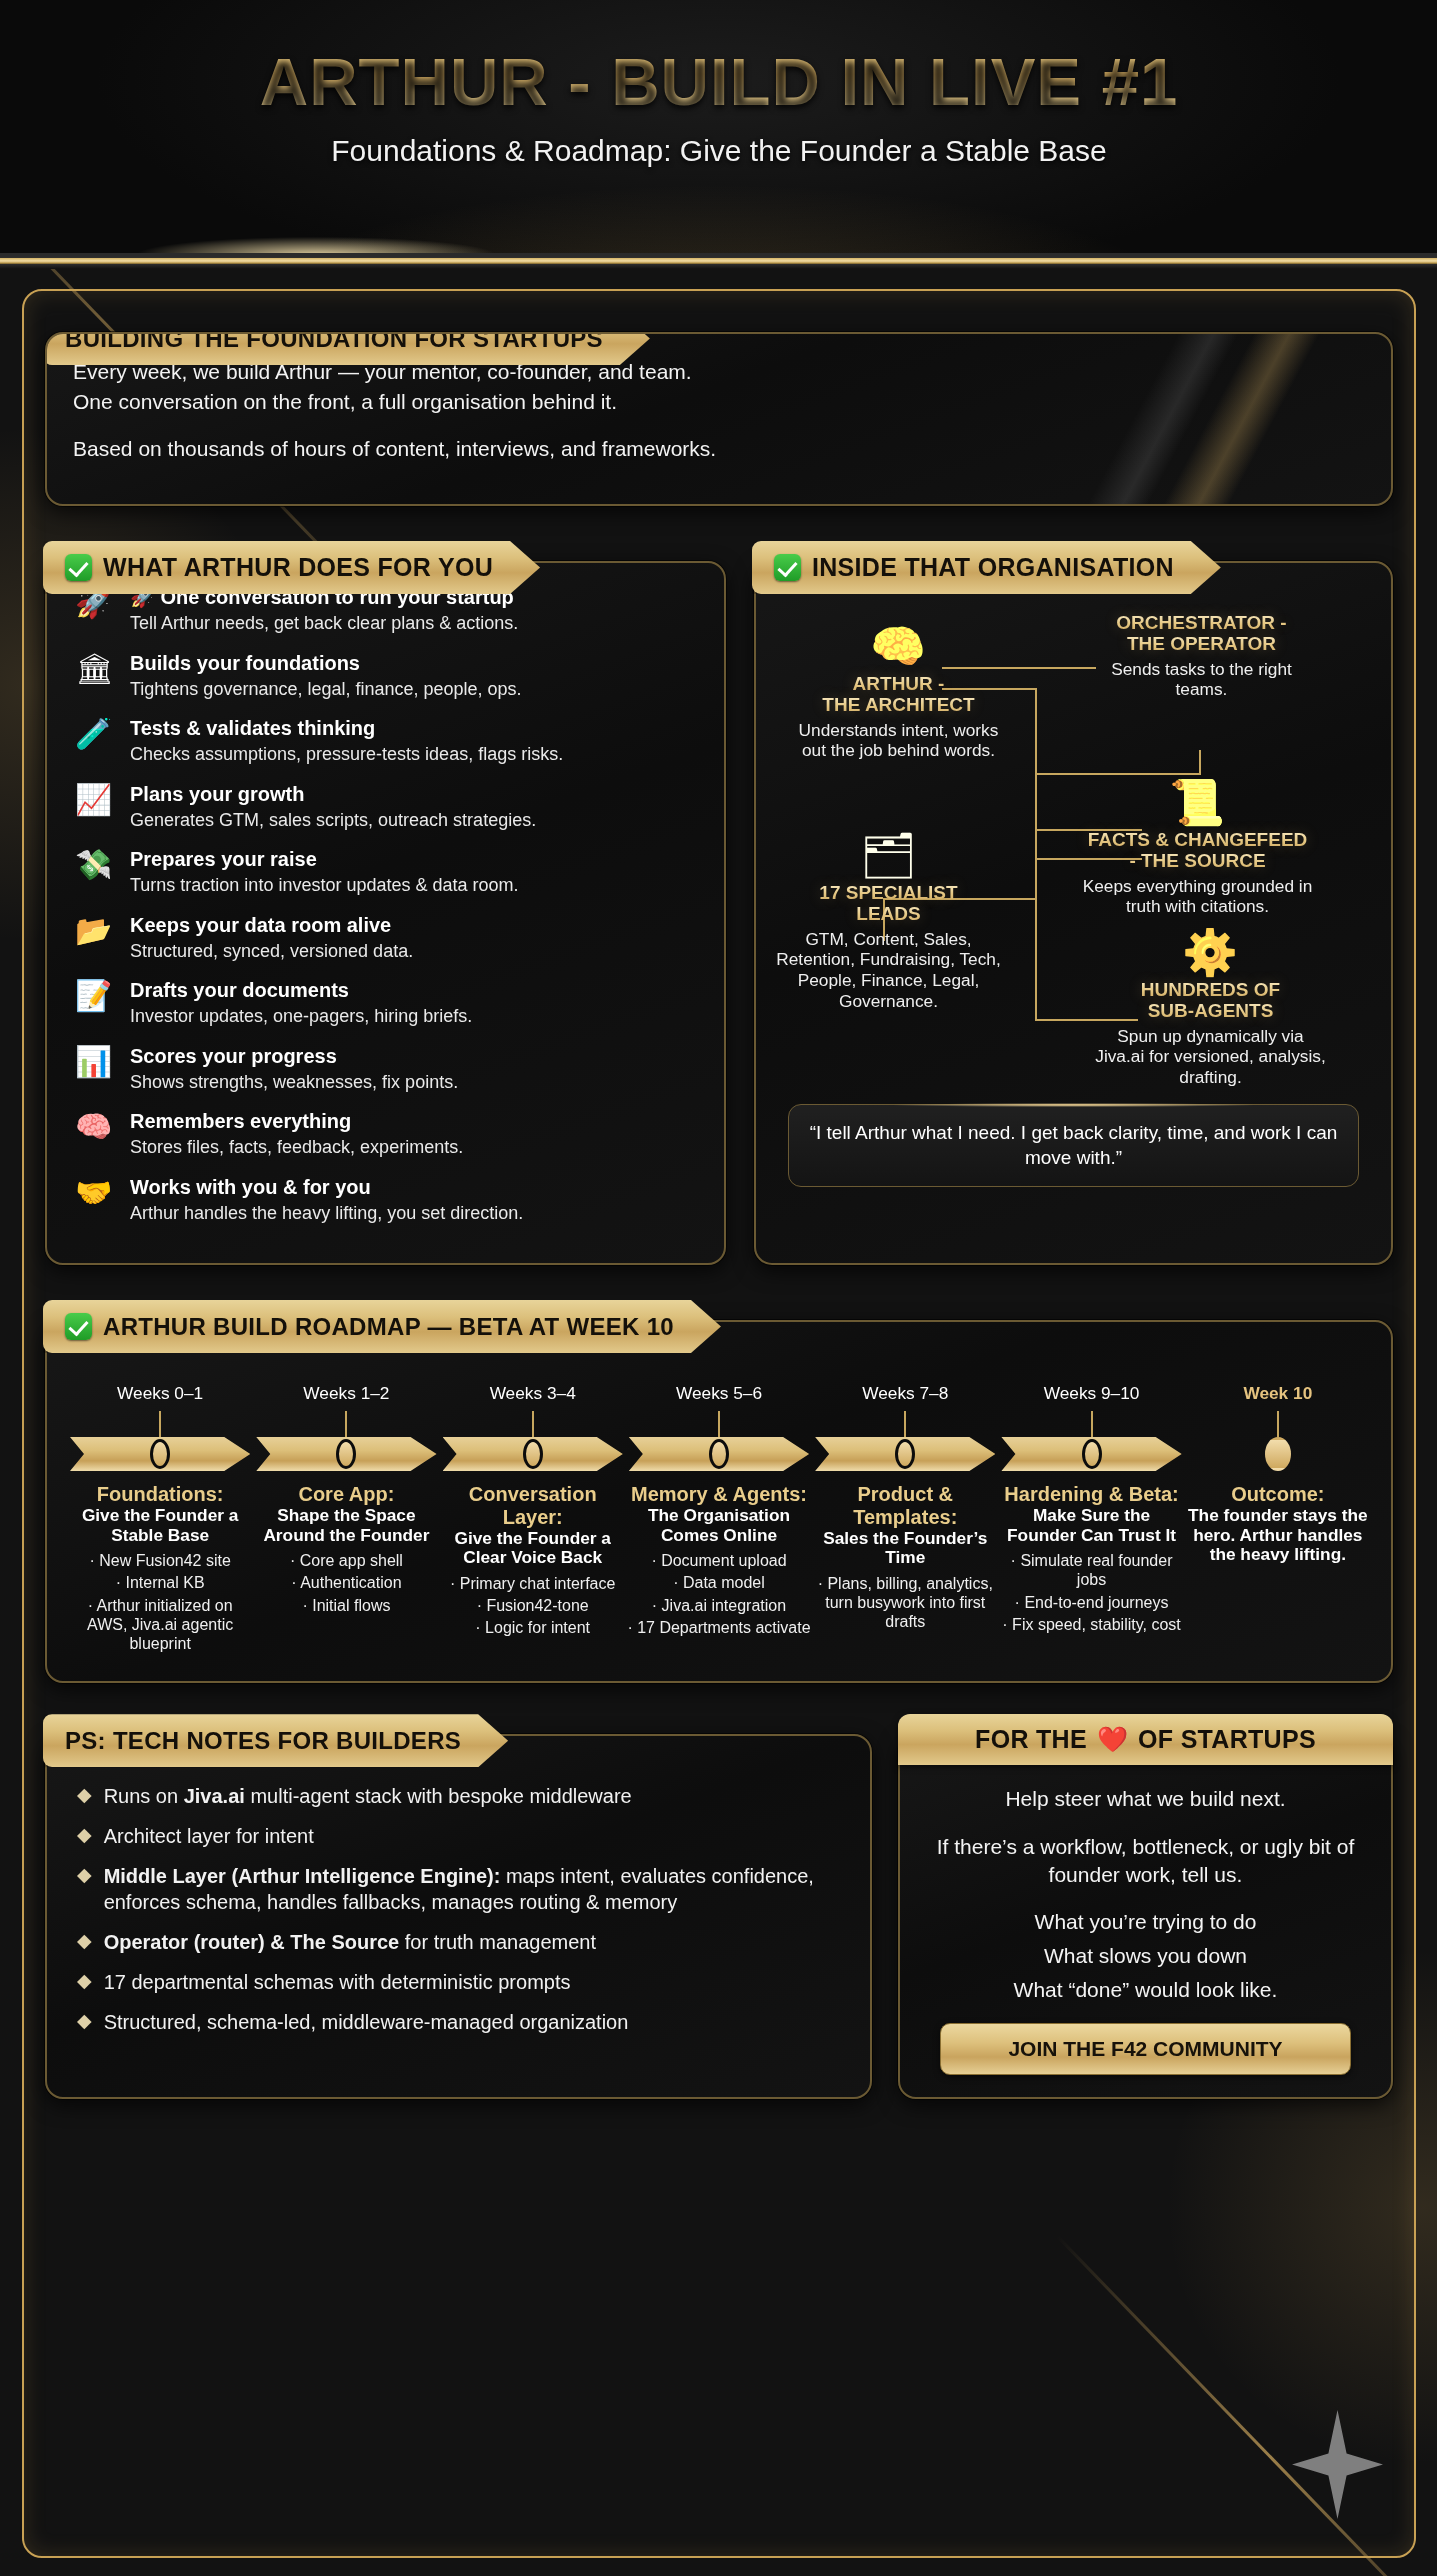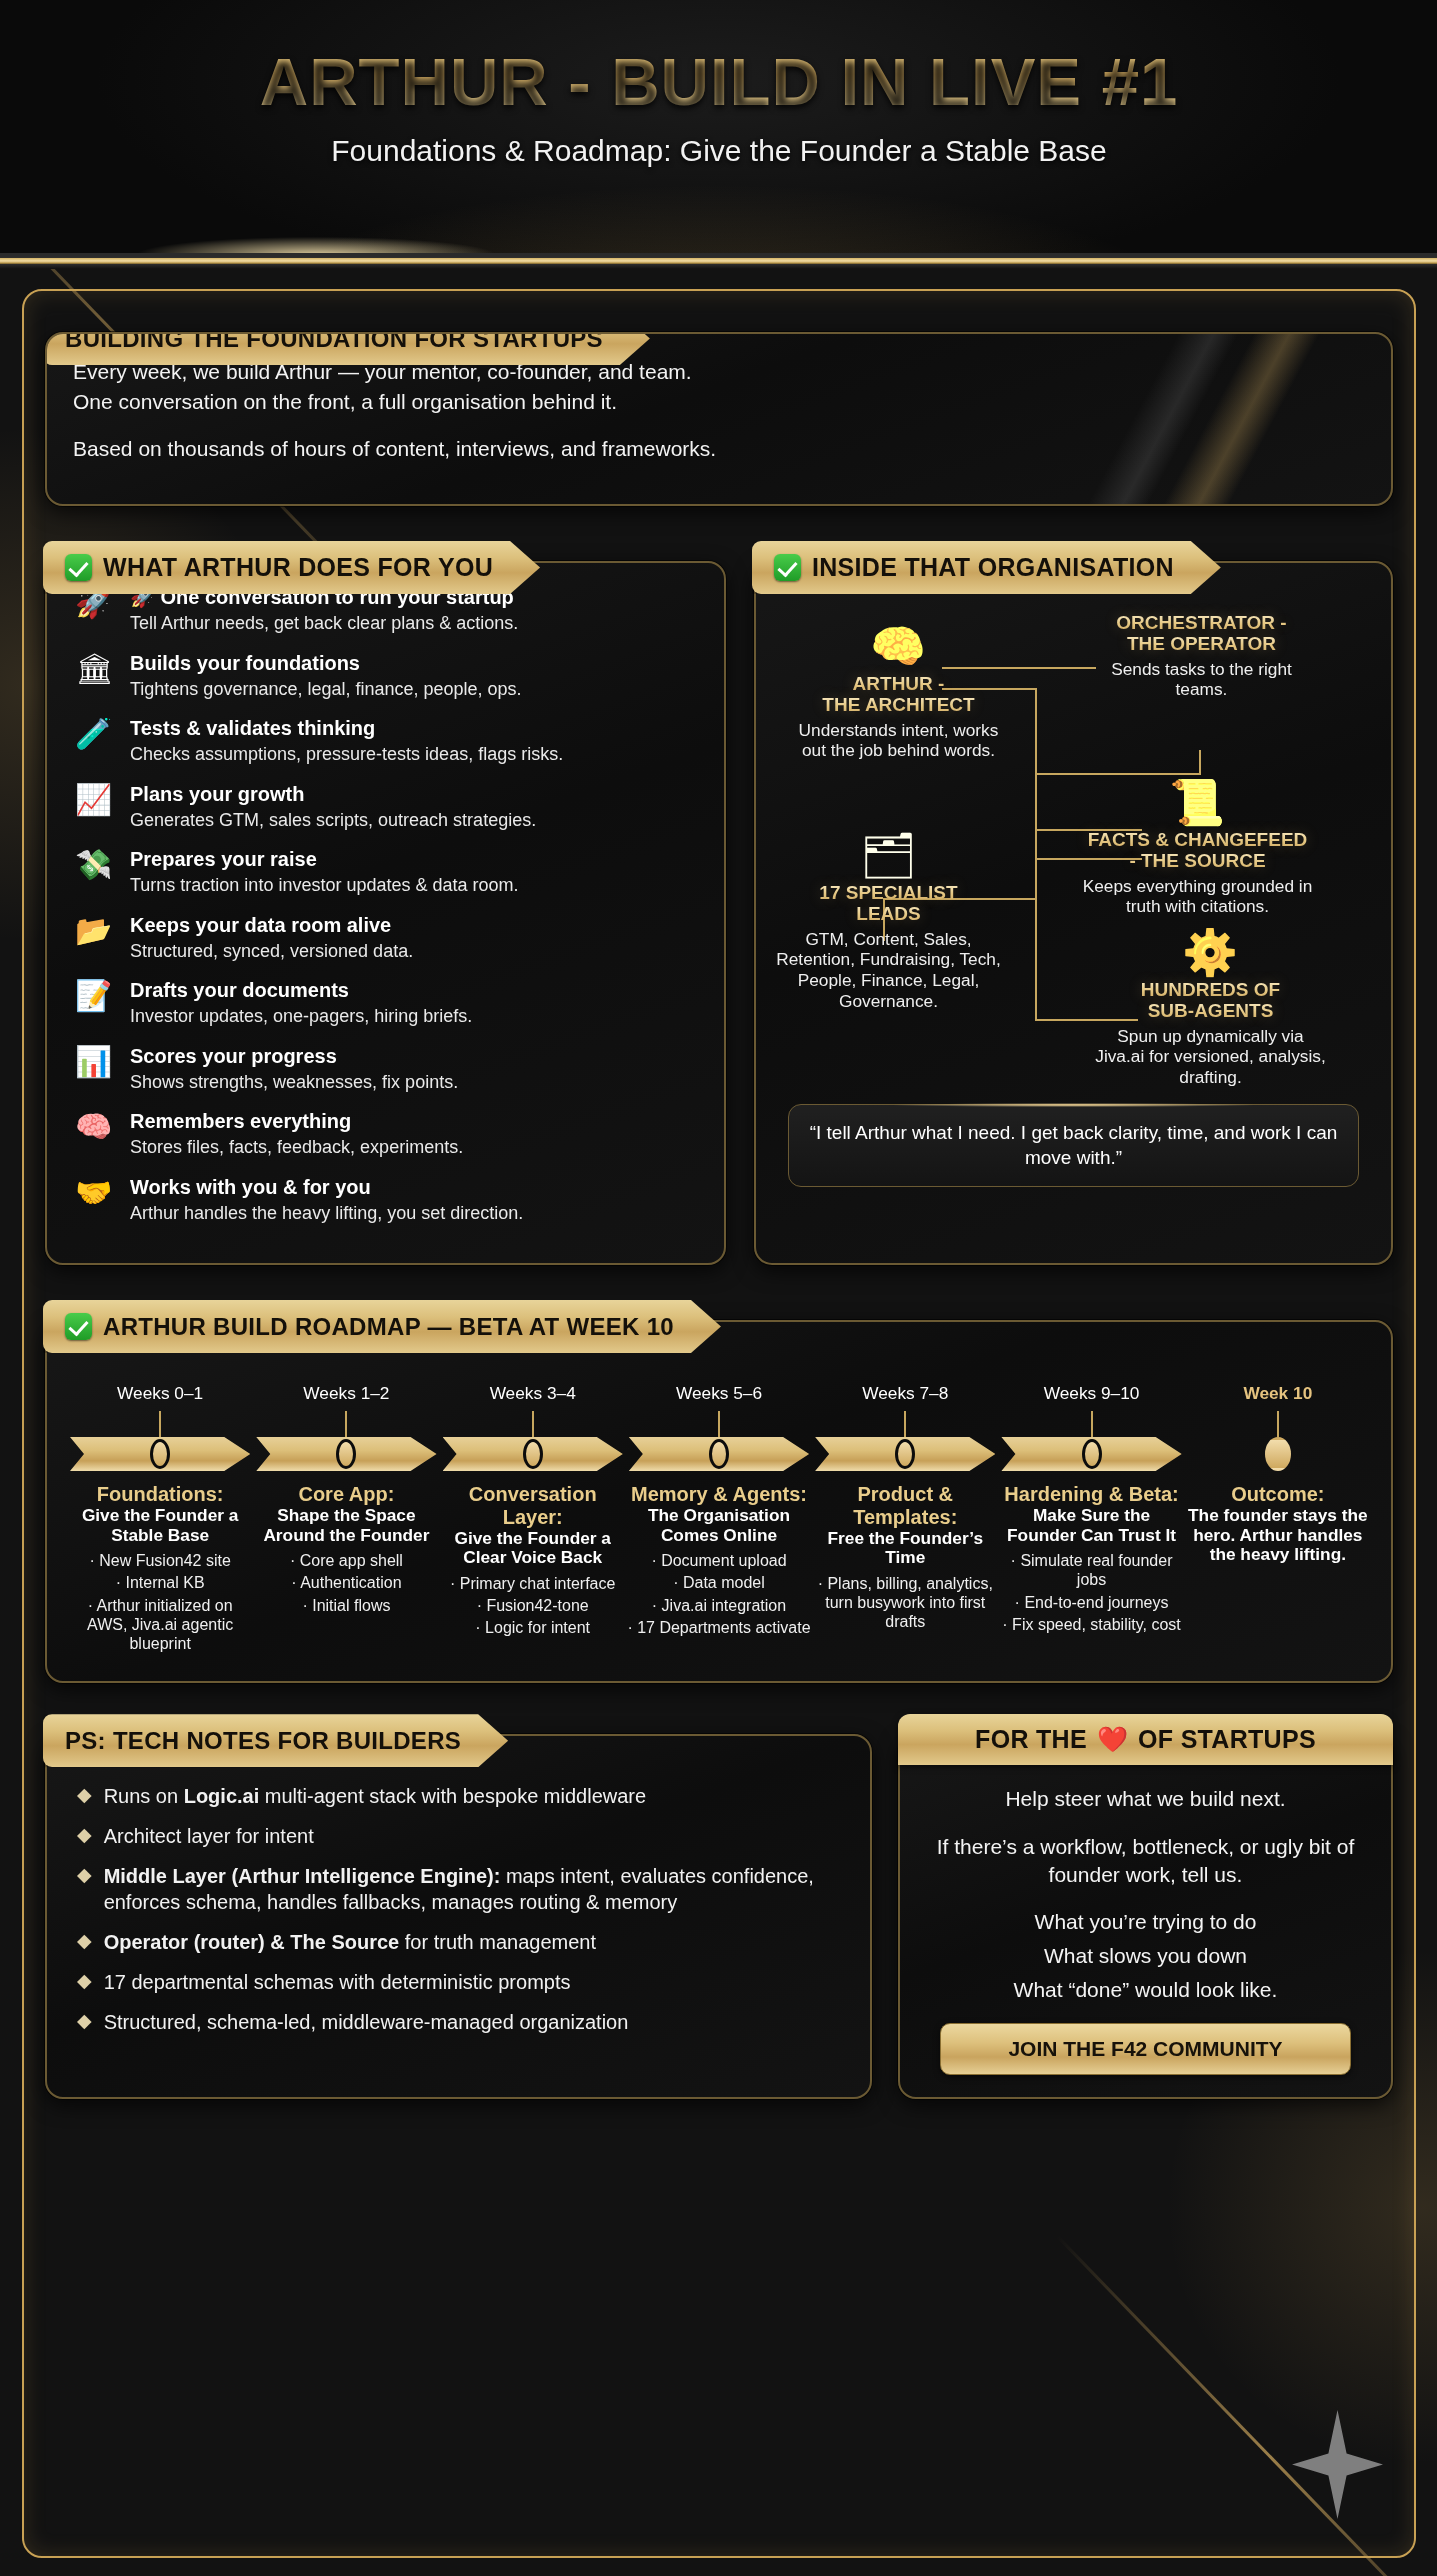--- a/index.html
+++ b/index.html
@@ -463,21 +463,21 @@
           </div>
 
           <div class="rm-col">
             <div class="rm-week">Weeks 7–8</div>
             <div class="rm-stem"></div>
             <div class="rm-arrow">
                 <div class="chev"></div>
                 <div class="dot"></div>
               </div>
             <div class="rm-title">Product &amp; Templates:</div>
-            <div class="rm-sub">Free the Founder’s Time</div>
+            <div class="rm-sub">Sales the Founder’s Time</div>
             <div class="rm-bullets">
               <div class="rm-b">· Plans, billing, analytics, turn busywork into first drafts</div>
             </div>
           </div>
 
           <div class="rm-col">
             <div class="rm-week">Weeks 9–10</div>
             <div class="rm-stem"></div>
             <div class="rm-arrow">
                 <div class="chev"></div>
@@ -509,21 +509,21 @@
     <div class="row3">
 
       <div class="panel ps">
         <div class="ribbon ribbon-wide">
           <span class="ribbon-text">PS: TECH NOTES FOR BUILDERS</span>
         </div>
         <div class="panel-body" style="padding:47px 30px 18px 30px;">
 
           <div class="ps-item">
             <span class="ps-bullet">◆</span>
-            <span class="ps-text"><span>Runs on </span><b>Logic.ai</b><span> multi-agent stack with bespoke middleware</span></span>
+            <span class="ps-text"><span>Runs on </span><b>Jiva.ai</b><span> multi-agent stack with bespoke middleware</span></span>
           </div>
 
           <div class="ps-item">
             <span class="ps-bullet">◆</span>
             <span class="ps-text"><span>Architect layer for intent</span><b></b><span></span></span>
           </div>
 
           <div class="ps-item">
             <span class="ps-bullet">◆</span>
             <span class="ps-text"><span></span><b>Middle Layer (Arthur Intelligence Engine):</b><span> maps intent, evaluates confidence, enforces schema, handles fallbacks, manages routing &amp; memory</span></span>

